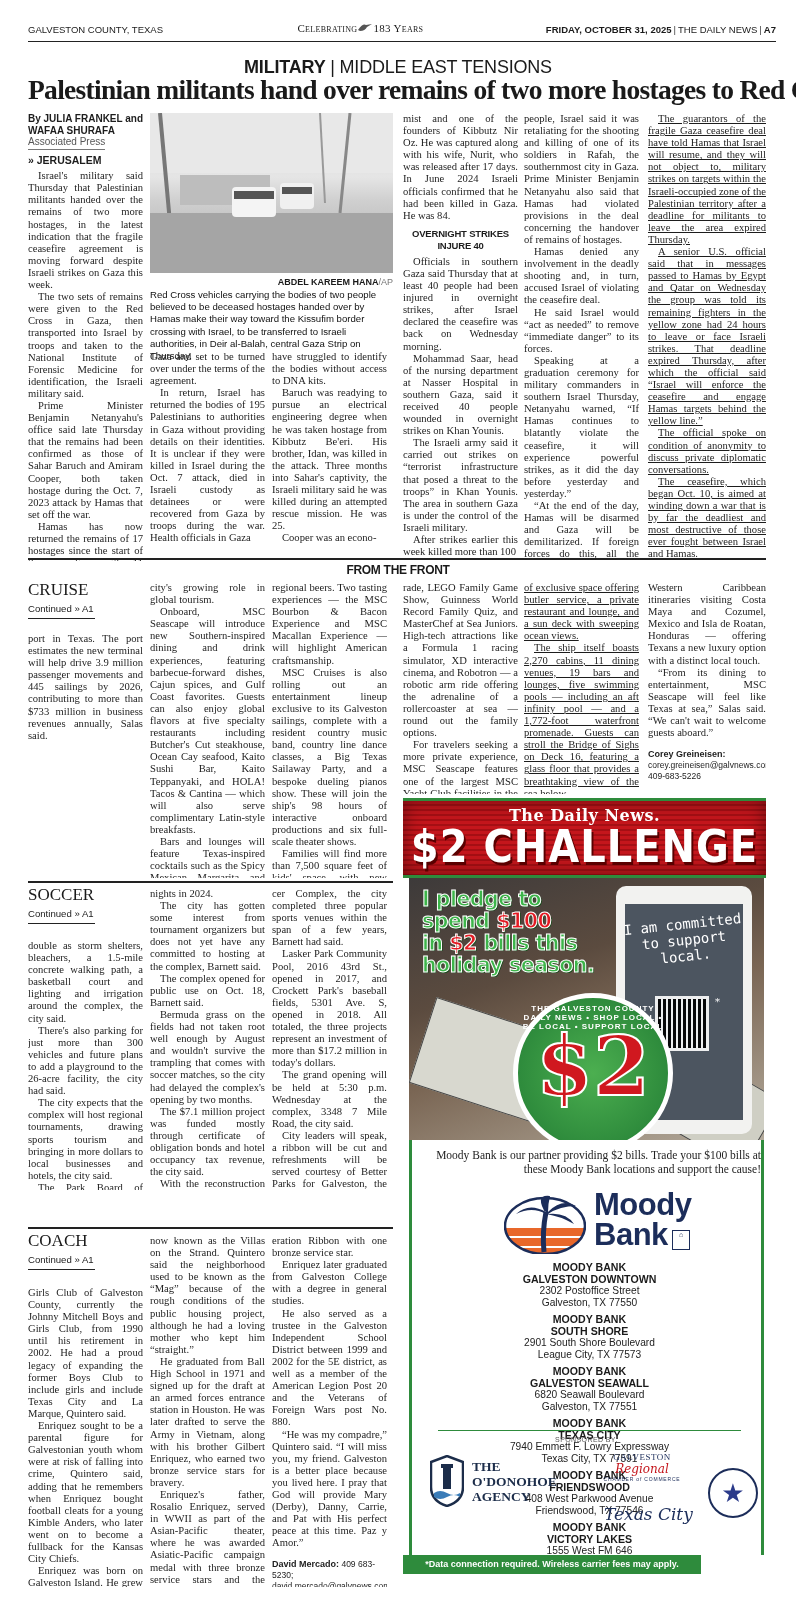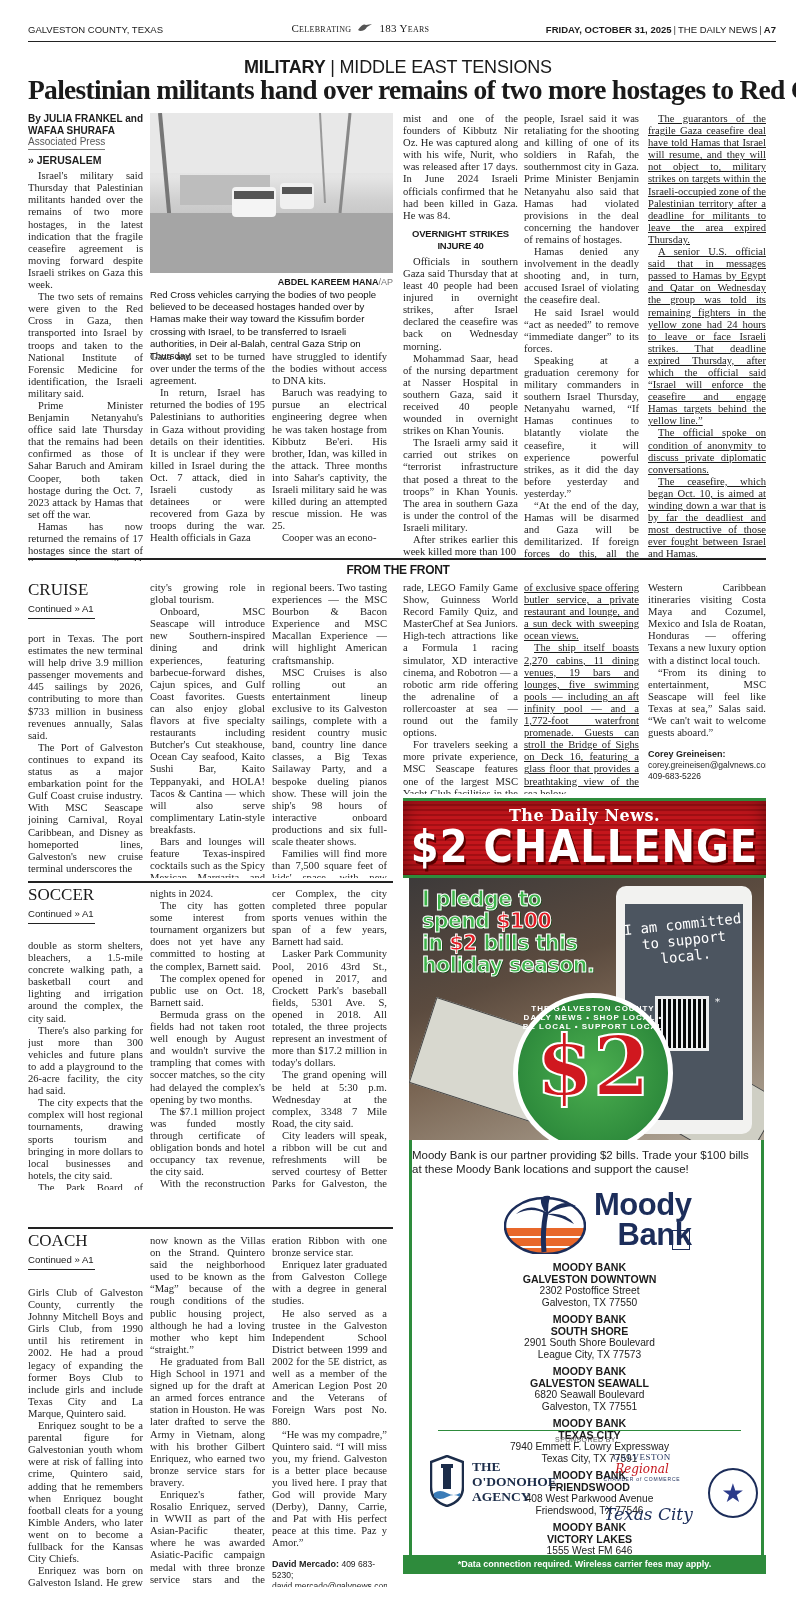--- a/index.html
+++ b/index.html
@@ -1,21 +1,21 @@
 <!DOCTYPE html>
 <html><head>
 <meta charset="utf-8">
 <style>
   * { box-sizing: border-box; margin: 0; padding: 0; }
   html, body { width: 796px; height: 1602px; background: #fff; overflow: hidden; }
   body { position: relative; font-family: "DejaVu Serif", serif; color: #1a1a1a; }
 
   
   .masthead { position: absolute; left: 28px; right: 20px; top: 24px; height: 18px; border-bottom: 1.5px solid #222; font-family: "Liberation Sans", sans-serif; font-size: 9.5px; display: flex; align-items: flex-start; justify-content: space-between; }
-  .masthead .mid { font-family: "Liberation Serif", serif; font-variant: small-caps; font-size: 11px; letter-spacing: .3px; display: flex; align-items: flex-start; gap: 6px; margin-top: -2px; margin-left: 12px; }
+  .masthead .mid { font-family: "Liberation Serif", serif; font-variant: small-caps; font-size: 11px; letter-spacing: .3px; display: flex; align-items: flex-start; margin-top: -2px; margin-left: 12px; }
   .masthead .right b { font-weight: 700; }
   .masthead .sep { color: #444; margin: 0 2px; }
   .bird { width: 16px; height: 10px; display: inline-block; }
 
   .kicker { position: absolute; top: 57px; left: 0; width: 796px; text-align: center; font-family: "Liberation Sans", sans-serif; font-size: 18px; letter-spacing: -0.2px; }
   .kicker b { font-weight: 700; }
   .headline { position: absolute; top: 74px; left: 28px; width: 740px; font-family: "Liberation Serif", serif; font-size: 27.5px; letter-spacing: -0.7px; line-height: 32px; white-space: nowrap; }
 
   
   .col { position: absolute; font-family: "Liberation Serif", serif; font-size: 10.6px; line-height: 12.1px; text-align: justify; hyphens: auto; color: #1d1d1d; overflow: hidden; }
@@ -57,40 +57,40 @@
   .qr { position: absolute; left: 30px; top: 92px; width: 54px; height: 55px; background:
       repeating-linear-gradient(90deg,#000 0 3px,#fff 3px 5px),#fff; opacity: .9; border: 3px solid #fff; }
   .qr-star { position: absolute; left: 90px; top: 92px; color: #fff; font-size: 10px; }
   .bills { position: absolute; left: 10px; top: 140px; width: 150px; height: 90px; background: #d8d8cf; border: 1px solid #444; transform: rotate(18deg); }
   .bills2 { position: absolute; left: 250px; top: 190px; width: 110px; height: 80px; background: #cfcfc4; border: 1px solid #444; transform: rotate(30deg); }
   .seal { position: absolute; left: 104px; top: 115px; width: 160px; height: 160px; border-radius: 50%; background: radial-gradient(circle,#4caf50 0%,#2e8b3c 70%,#1f6b2c 100%); border: 5px solid #fff; }
   .seal-num { position: absolute; left: 0; top: 18px; width: 150px; text-align: center; font-family: "DejaVu Serif", serif; font-weight: 700; color: #d0181f; font-size: 82px; line-height: 100px; -webkit-text-stroke: 2px #fff; }
   .seal-ring { position: absolute; left: 0; top: 6px; width: 150px; text-align: center; color: #fff; font-family: "Liberation Sans", sans-serif; font-weight: 700; font-size: 8px; letter-spacing: 1px; }
 
   .ad-body { position: absolute; left: 6px; top: 342px; width: 355px; height: 415px; border: 3px solid #2e8b3c; border-top: 0; border-bottom: 0; background: #fff; }
-  .ad-intro { margin-top: 8px; text-align: left; font-family: Liberation Sans, sans-serif; font-size: 11.5px; line-height: 14px; color: #222; }
+  .ad-intro { margin-top: 8px; text-align: right; font-family: Liberation Serif, serif; font-size: 11.5px; line-height: 14px; color: #222; margin-left: 10px; }
   .moody-logo { position: absolute; left: 92px; top: 52px; width: 190px; height: 64px; }
   .moody-sun { position: absolute; left: 0; top: 0; width: 82px; height: 62px; }
-  .moody-word { position: absolute; left: 90px; top: -2px; font-family: "Liberation Sans", sans-serif; font-weight: 700; color: #1c2d5a; font-size: 31px; line-height: 30px; letter-spacing: -0.5px; text-align: right; }
+  .moody-word { position: absolute; left: 90px; top: -2px; font-family: "Liberation Sans", sans-serif; font-weight: 700; color: #1c2d5a; font-size: 31px; line-height: 30px; letter-spacing: -0.5px; }
   .ehl { position: absolute; left: 168px; top: 38px; width: 18px; height: 20px; border: 1px solid #1c2d5a; font-size: 7px; text-align: center; color: #1c2d5a; font-family: "Liberation Sans", sans-serif; }
   .branches { position: absolute; left: 10px; top: 122px; width: 335px; display: grid; grid-template-columns: 1fr; row-gap: 6px; font-family: "Liberation Sans", sans-serif; text-align: center; }
   .branch .bn { font-weight: 700; font-size: 10.6px; line-height: 11.5px; color: #1a1a1a; }
   .branch .ba { font-size: 10.2px; line-height: 11.5px; color: #222; }
   .ad-divider { position: absolute; left: 26px; top: 290px; width: 303px; height: 1px; background: #2e8b3c; }
   .sponsored { position: absolute; left: 0; top: 296px; width: 349px; text-align: center; font-family: "Liberation Sans", sans-serif; font-size: 7px; color: #555; letter-spacing: .4px; }
   .odono { position: absolute; left: 18px; top: 315px; display: flex; align-items: center; gap: 8px; }
   .odono-shield { width: 34px; height: 52px; }
   .odono-text { font-family: "Liberation Serif", serif; font-weight: 700; color: #1c2d4a; font-size: 13.5px; line-height: 15px; }
   .gal-chamber { position: absolute; left: 185px; top: 312px; width: 90px; text-align: center; }
   .gal-chamber .g1 { font-family: "Liberation Serif", serif; font-size: 9px; color: #1c2d5a; letter-spacing: .5px; }
   .gal-chamber .g2 { font-family: "DejaVu Serif", serif; font-style: italic; font-size: 12px; color: #c4161c; }
   .gal-chamber .g3 { font-family: "Liberation Sans", sans-serif; font-size: 5px; letter-spacing: .8px; color: #1c2d5a; }
   .tx-city { position: absolute; left: 192px; top: 364px; font-family: "DejaVu Serif", serif; font-style: italic; font-size: 17px; color: #1c2d5a; }
   .tx-seal { position: absolute; left: 296px; top: 328px; width: 50px; height: 50px; border-radius: 50%; border: 2px solid #1c2d5a; display: flex; align-items: center; justify-content: center; color: #2b3a8a; font-size: 26px; }
-  .ad-footer { position: absolute; left: 0; top: 757px; width: 363px; height: 19px; background: #2e8b3c; color: #fff; font-family: "Liberation Sans", sans-serif; font-weight: 700; font-size: 9px; text-align: center; line-height: 19px; }
+  .ad-footer { position: absolute; left: 0; top: 757px; width: 298px; height: 19px; background: #2e8b3c; color: #fff; font-family: "Liberation Sans", sans-serif; font-weight: 700; font-size: 9px; text-align: center; line-height: 19px; }
 </style>
 </head>
 <body>
 
 <header class="masthead">
   <span>GALVESTON COUNTY, TEXAS</span>
   <span class="mid">
     <span>Celebrating</span>
     <svg class="bird" viewBox="0 0 16 10">
         <path d="M1 8 Q6 1 9 3 L15 2 L10 5 Q8 9 3 9 Z" fill="#555"></path>
@@ -160,21 +160,20 @@
     <p>The ceasefire, which began Oct. 10, is aimed at winding down a war that is by far the deadliest and most destructive of those ever fought between Israel and Hamas.</p>
 </div>
 
 <div class="rule" style="top:558px;width:738px;"></div>
 <div class="section-label">FROM THE FRONT</div>
 
 <div class="jump-title" style="top:580px;">CRUISE</div>
 <div class="jump-cont" style="top:603px;">Continued » A1</div>
 <div class="col" style="left:28px;top:633px;width:115px;height:245px;">
   <p class="noind">port in Texas. The port estimates the new terminal will help drive 3.9 million passenger movements and 445 sailings by 2026, contributing to more than $733 million in business revenues annually, Salas said.</p>
-    <p>The Port of Galveston continues to expand its status as a major embarkation point for the Gulf Coast cruise industry. With MSC Seascape joining Carnival, Royal Caribbean, and Disney as homeported lines, Galveston's new cruise terminal underscores the</p>
 </div>
 <div class="col" style="left:150px;top:582px;width:115px;height:296px;">
   <p class="noind">city's growing role in global tourism.</p>
     <p>Onboard, MSC Seascape will introduce new Southern-inspired dining and drink experiences, featuring barbecue-forward dishes, Cajun spices, and Gulf Coast favorites. Guests can also enjoy global flavors at five specialty restaurants including Butcher's Cut steakhouse, Ocean Cay seafood, Kaito Sushi Bar, Kaito Teppanyaki, and HOLA! Tacos &amp; Cantina — which will also serve complimentary Latin-style breakfasts.</p>
     <p>Bars and lounges will feature Texas-inspired cocktails such as the Spicy Mexican Margarita and Backyard Punch, alongside</p>
 </div>
 <div class="col" style="left:272px;top:582px;width:115px;height:296px;">
   <p class="noind">regional beers. Two tasting experiences — the MSC Bourbon &amp; Bacon Experience and MSC Macallan Experience — will highlight American craftsmanship.</p>
     <p>MSC Cruises is also rolling out an entertainment lineup exclusive to its Galveston sailings, complete with a resident country music band, country line dance classes, a Big Texas Sailaway Party, and a bespoke dueling pianos show. These will join the ship's 98 hours of interactive onboard productions and six full-scale theater shows.</p>
     <p>Families will find more than 7,500 square feet of kids' space, with new offerings including a LEGO pa-</p>

